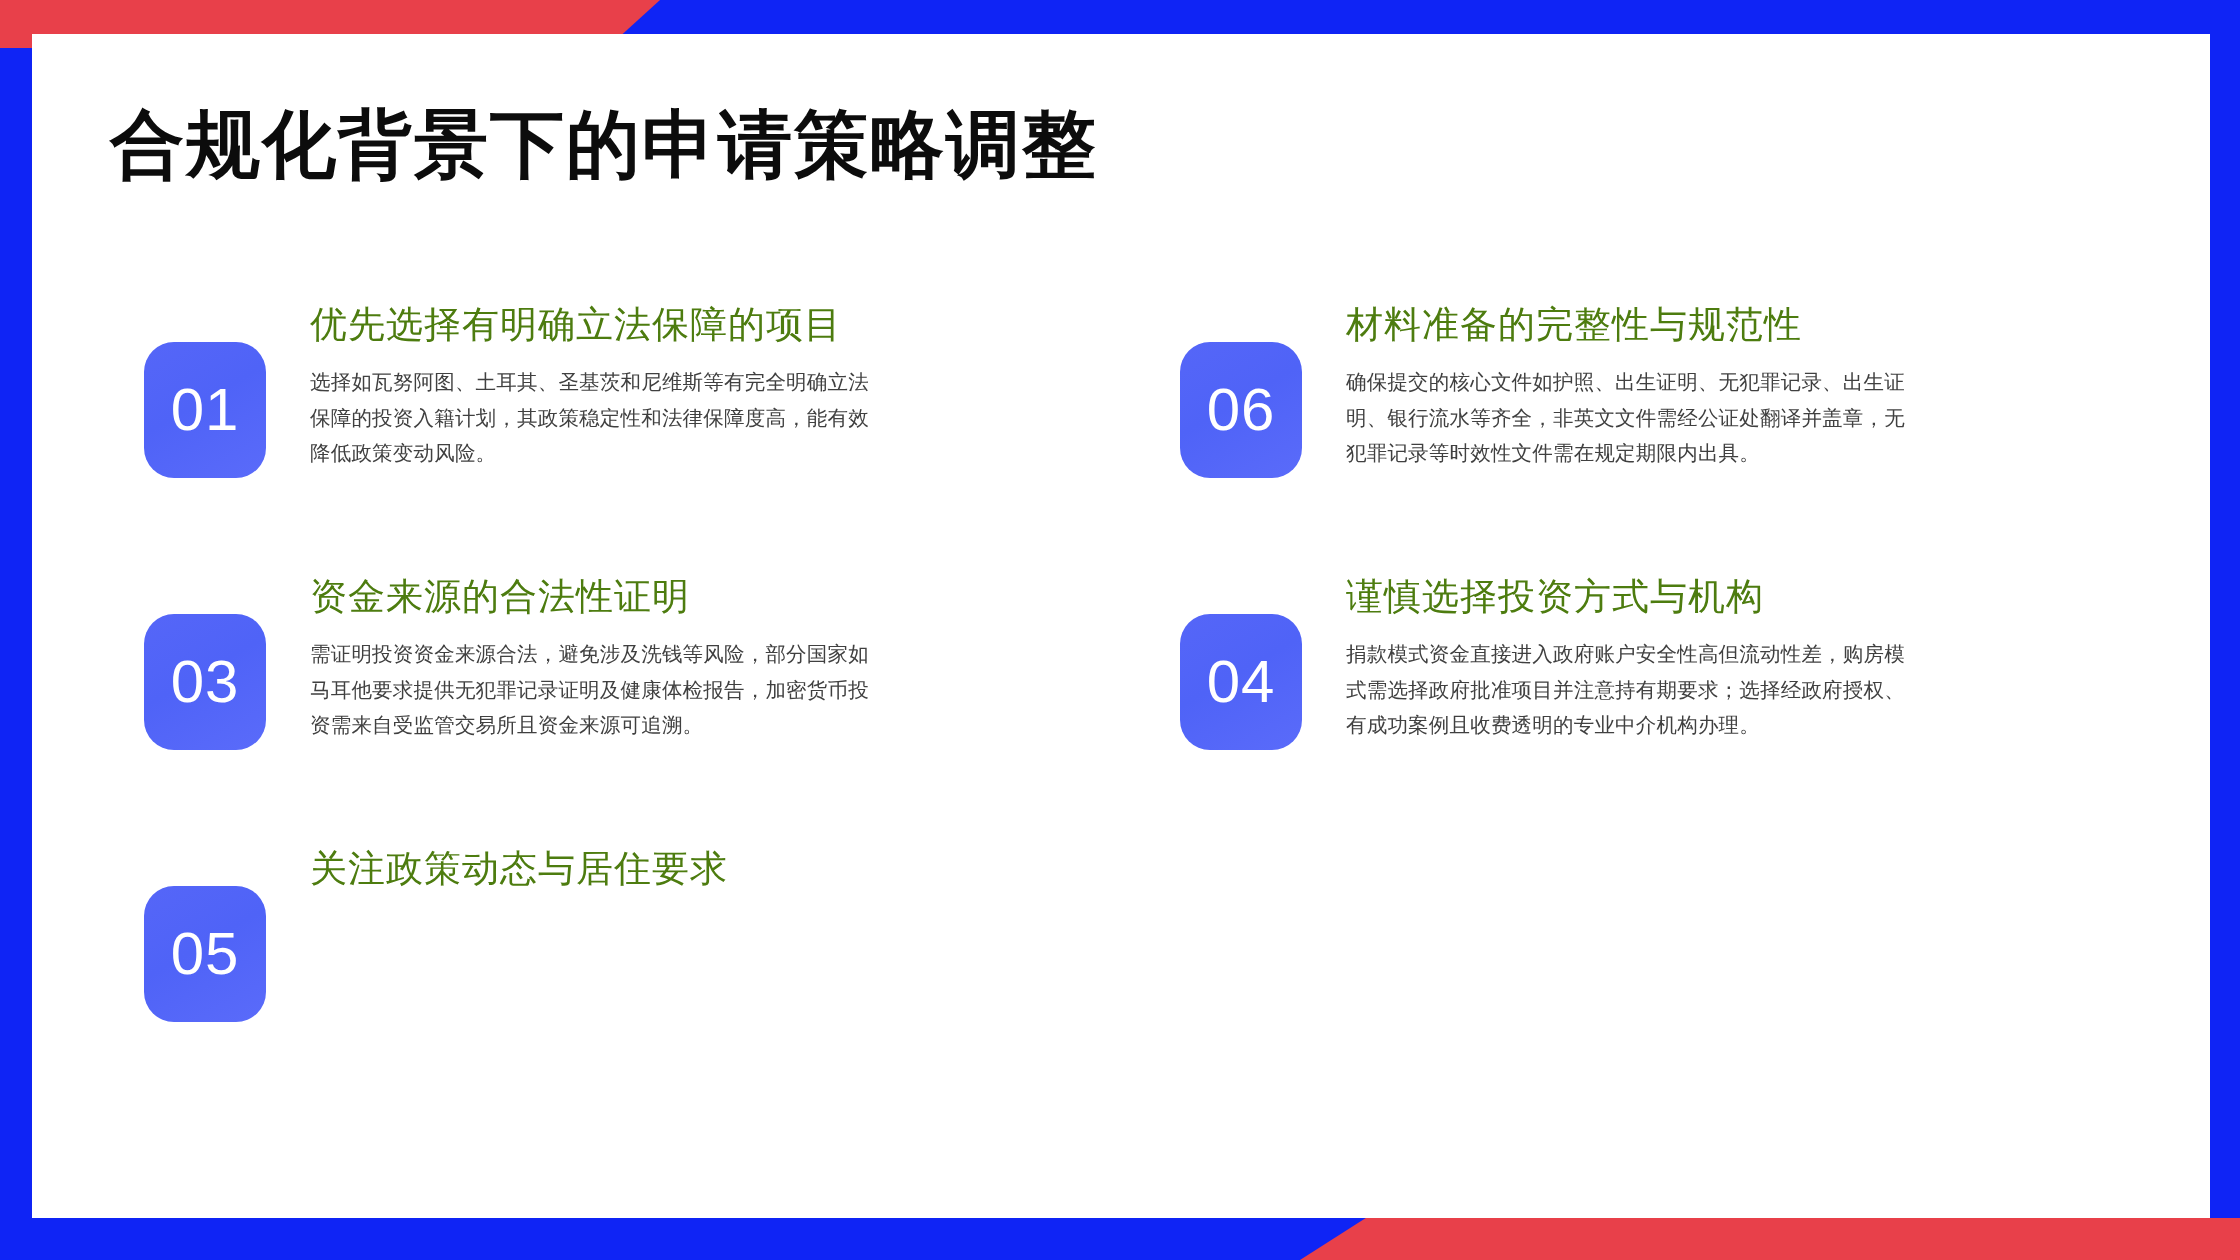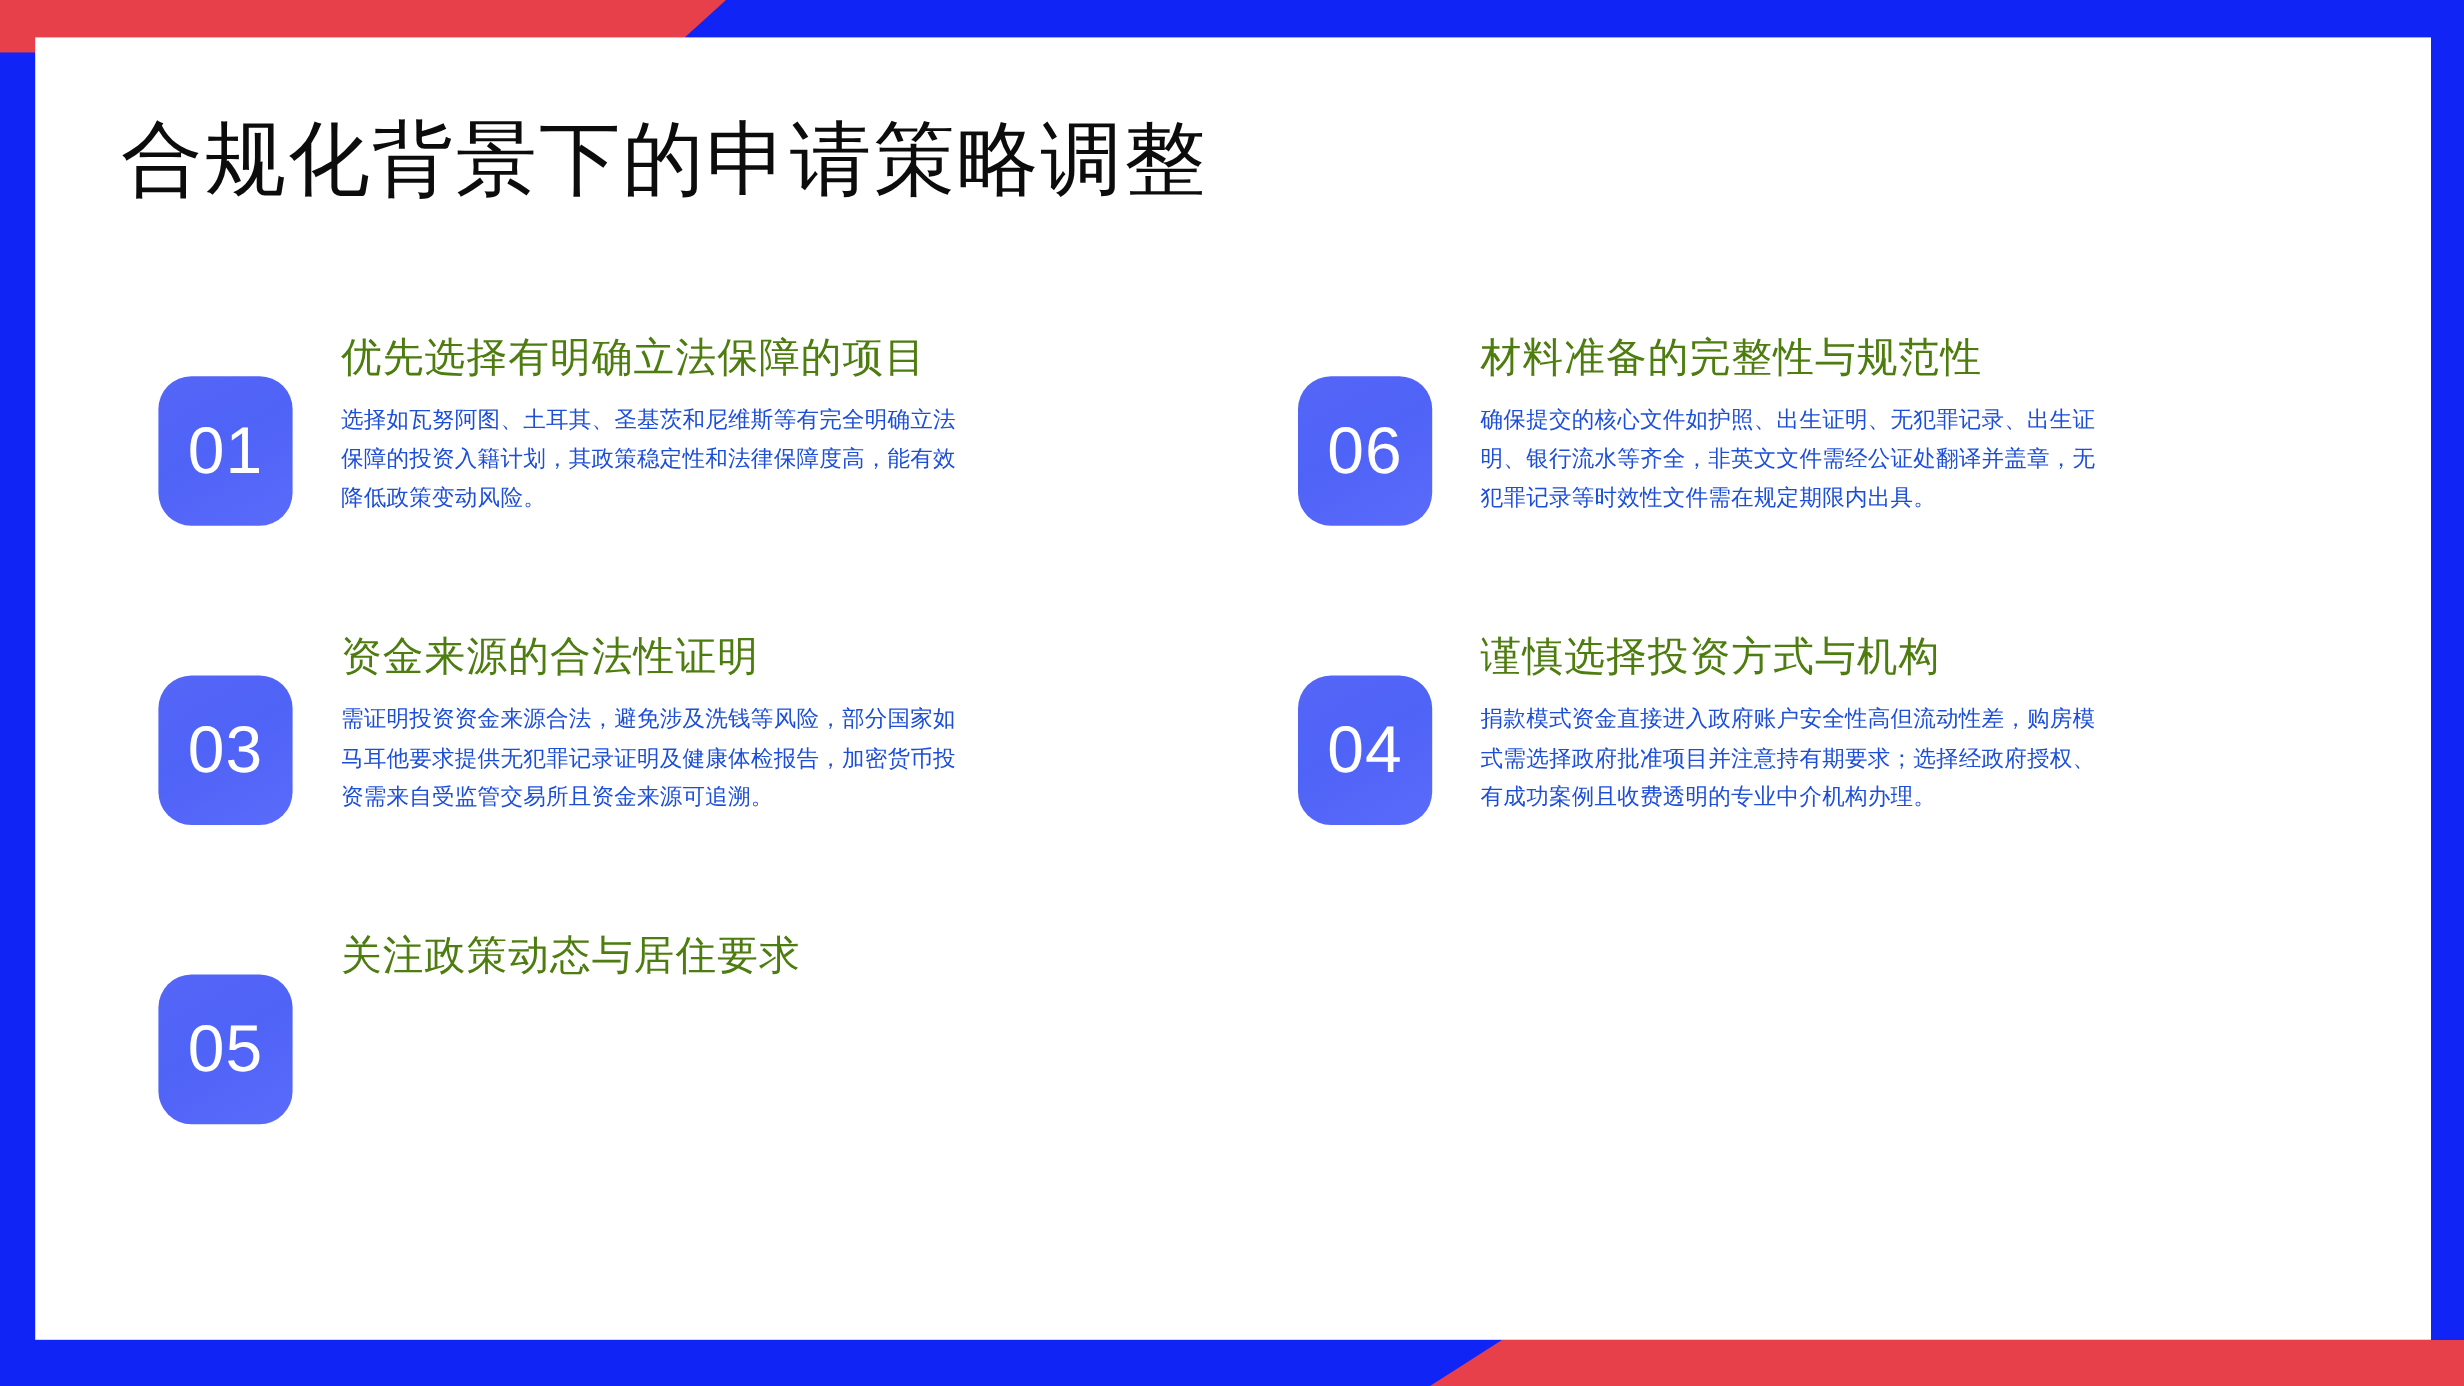--- a/index.html
+++ b/index.html
@@ -39,21 +39,21 @@
     background:#ffffff;
     z-index:2;
     overflow:hidden;
   }
 
   
   #page-title{
     position:absolute;
     left:78px; top:62px;
     font-size:74px;
-    font-weight:normal;
+    font-weight:bold;
     letter-spacing:2px;
     color:#0c0c0c;
     white-space:nowrap;
   }
 
   
   #items{
     position:absolute;
     left:40px; top:268px;
     width:2100px;
@@ -88,21 +88,21 @@
     font-size:37px;
     color:#4d7c0f;
     font-weight:400;
     letter-spacing:1px;
     line-height:1.25;
     margin-bottom:16px;
     white-space:nowrap;
   }
   .item-desc{
     font-size:20.5px;
-    color:#1d4ed8;
+    color:#404040;
     line-height:1.72;
     letter-spacing:0.2px;
   }
 
   
   #item-1{ left:72px;  top:0px;   }
   #item-2{ left:1108px;top:0px;   }
   #item-3{ left:72px;  top:272px; }
   #item-4{ left:1108px;top:272px; }
   #item-5{ left:72px;  top:544px; }

